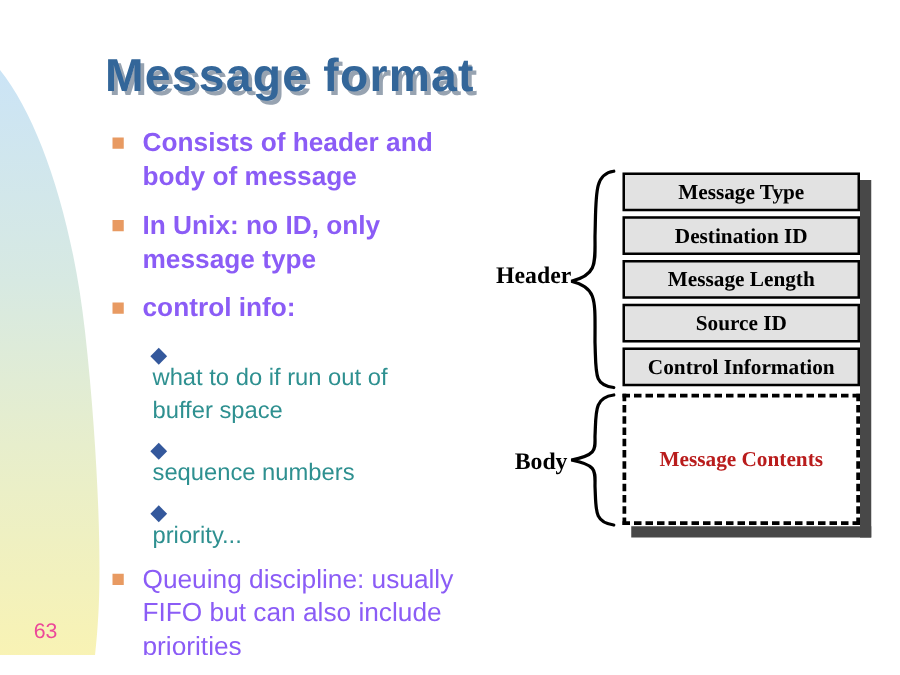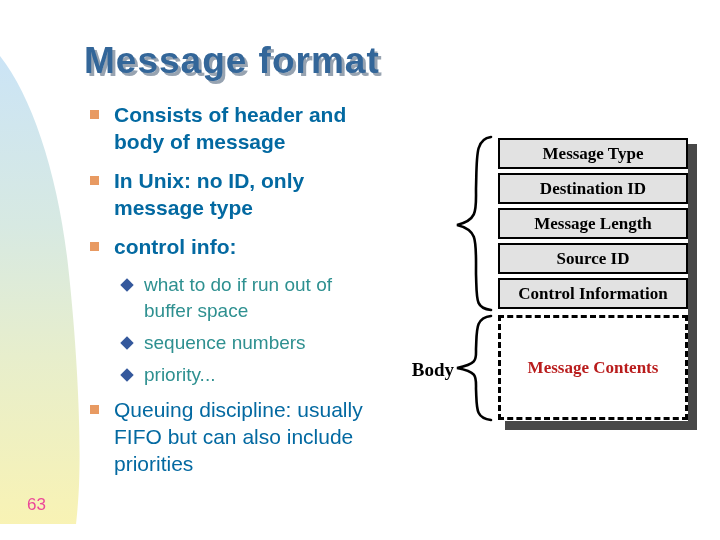--- a/index.html
+++ b/index.html
@@ -15,24 +15,24 @@
   .title {
     position:absolute; left:84px; top:40px;
     font-size:37px; font-weight:bold; letter-spacing:1px;
     color:#336699; text-shadow:3px 3px 0 #97a3b1;
   }
 
   
   .content { position:absolute; left:88px; top:101px; width:316px; }
   .b-item { display:flex; margin-bottom:12px; }
   .sq-bullet { flex:none; width:9px; height:9px; background:#e89a62; margin:9px 15px 0 2px; }
-  .b-text { color:#0369a1; font-size:21px; line-height:27px; font-weight:bold; white-space:pre-line; }
+  .b-text { color:#8b5cf6; font-size:21px; line-height:27px; font-weight:bold; white-space:pre-line; }
   .b-item.regular .b-text { font-weight:normal; }
   .subs { margin:2px 0 8px 34px; }
-  .s-item { display:flex; margin-bottom:6px; }
+  .s-item { display:flex; margin-bottom:6px;flex-direction:column; }
   .dm-bullet { flex:none; width:10px; height:10px; background:#34589c; transform:rotate(45deg) scale(0.95,0.95); margin:8px 12px 0 0; }
   .s-text { color:#2e9090; font-size:19px; line-height:26px; white-space:pre-line; }
 
   .page-num { position:absolute; left:27px; top:495px; font-size:17px; color:#ec4899; }
 
   
   .diagram { position:absolute; left:385px; top:128px; width:332px; height:312px; font-family:"Liberation Serif", serif; }
   .shadow-right  { position:absolute; left:303px; top:16px;  width:9px;  height:286px; background:#484848; }
   .shadow-bottom { position:absolute; left:120px; top:293px; width:192px; height:9px;  background:#484848; }
   .rows { position:absolute; left:113px; top:10px; width:190px; }
@@ -133,19 +133,20 @@
 
     <svg class="brace-svg" width="48" height="296" viewBox="0 0 48 296" aria-hidden="true">
       <g stroke="#000" stroke-width="2.6" fill="none" stroke-linecap="round">
         <path d="M40,3 C24,5 26,22 25,55 C25,76 27,86 6,91 C27,96 25,106 25,140 C26,166 24,174 40,176"></path>
       </g>
       <g stroke="#000" stroke-width="2.6" fill="none" stroke-linecap="round">
         <path d="M40,182 C24,184 26,196 25,215 C25,225 27,230 6,234 C27,238 25,243 25,255 C26,274 24,284 40,286"></path>
       </g>
     </svg>
 
+    <div class="brace-label label-header">Header</div>
     <div class="brace-label label-body">Body</div>
 
   </div>
 
   <div class="page-num">63</div>
 
 </div>
 
 </body></html>

